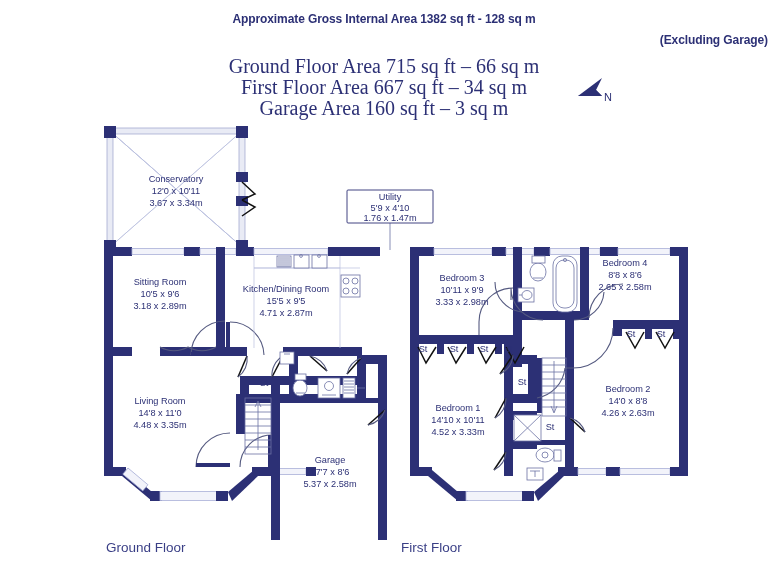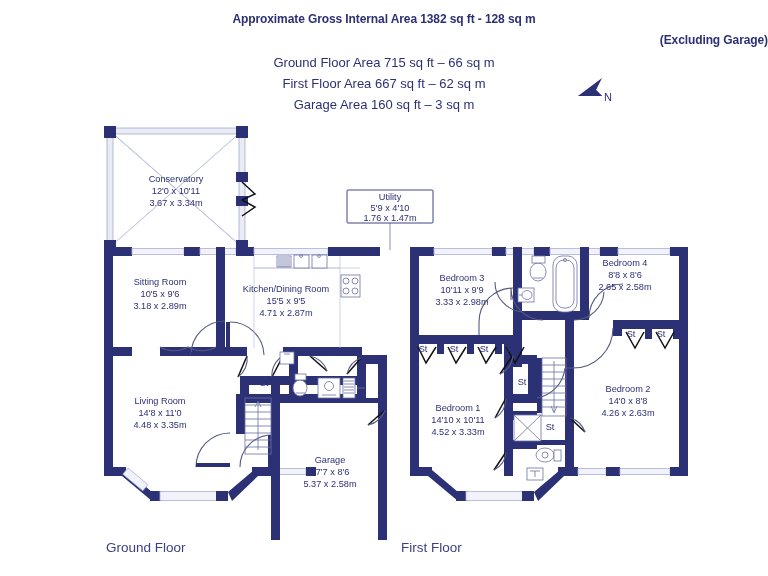--- a/index.html
+++ b/index.html
@@ -1,21 +1,21 @@
 <!DOCTYPE html>
 <html><head>
 <meta charset="utf-8">
 <style>
   html,body{margin:0;padding:0;background:#ffffff;}
   body{width:768px;height:576px;overflow:hidden;
        font-family:"Liberation Sans", sans-serif;}
   #stage{position:relative;width:768px;height:576px;background:#fff;}
   .hdr{position:absolute;left:0;width:768px;text-align:center;color:#2c3075;}
   .hdr.b{font-weight:bold;font-size:12px;letter-spacing:-0.1px;}
-  .hdr.n{font-weight:normal;font-size:13px;}
+  .hdr.n{font-weight:normal;font-size:20px;font-family:Liberation Serif, serif;}
   #t1{top:12px;}
   #t2{top:33px;text-align:right;}
   #t3{top:55px;}
   #t4{top:76px;}
   #t5{top:97px;}
   svg{position:absolute;left:0;top:0;}
   text{font-family:"Liberation Sans", sans-serif;fill:#2c3075;}
   .rl{font-size:9.2px;text-anchor:middle;}
   .st{font-size:9.2px;text-anchor:middle;}
   .fl{font-size:13.5px;fill:#3a3f86;}
@@ -31,21 +31,21 @@
   .call{fill:#ffffff;stroke:#2c3075;stroke-width:0.9;}
 </style>
 </head>
 <body>
 
 <div id="stage">
 
   <div class="hdr b" id="t1">Approximate Gross Internal Area 1382 sq ft - 128 sq m</div>
   <div class="hdr b" id="t2">(Excluding Garage)</div>
   <div class="hdr n" id="t3">Ground Floor Area 715 sq ft – 66 sq m</div>
-  <div class="hdr n" id="t4">First Floor Area 667 sq ft – 62 sq m</div>
+  <div class="hdr n" id="t4">First Floor Area 667 sq ft – 34 sq m</div>
   <div class="hdr n" id="t5">Garage Area 160 sq ft – 3 sq m</div>
 
   <svg width="768" height="576" viewBox="0 0 768 576">
 
     <g>
       <path d="M578 96 L602 78 L596 90 L602 96 Z" fill="#2c3075"></path>
       <path d="M578 96 L596 90 L602 96 Z" fill="#2c3075"></path>
     </g>
     <text class="cmp" x="604" y="101">N</text>
 

